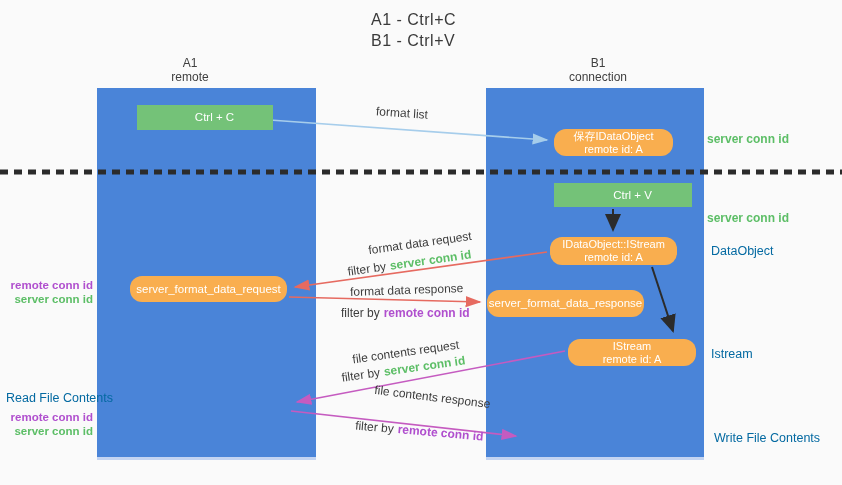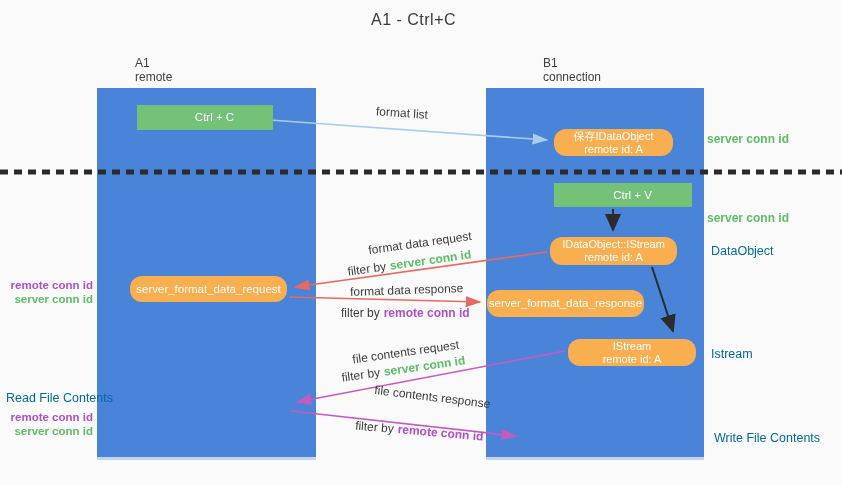--- a/index.html
+++ b/index.html
@@ -4,21 +4,21 @@
 <style>
   html,body{margin:0;padding:0;background:#fafafa;}
   .canvas{position:relative;width:842px;height:485px;background:#fafafa;
           font-family:"Liberation Sans",sans-serif;overflow:hidden;}
   .lane{position:absolute;top:88px;height:369px;background:#4a84d8;
         border-bottom:3px solid #c3d4f2;}
   .lane-left{left:97px;width:219px;}
   .lane-right{left:486px;width:218px;}
   .title{position:absolute;left:371px;top:9px;font-size:16px;line-height:21px;
          color:#3a3a3a;letter-spacing:.5px;}
-  .col-header{position:absolute;top:56px;width:110px;
+  .col-header{position:absolute;top:56px;width:110px;text-align:center;
               font-size:12px;line-height:14px;color:#3f3f3f;}
   .box{position:absolute;display:flex;flex-direction:column;align-items:center;
        justify-content:center;color:#ffffff;text-align:center;font-size:11.5px;
        line-height:13px;white-space:nowrap;}
   .orange{background:#f9ae4f;border-radius:12px;}
   .green{background:#74c278;padding-left:19px;}
   .flabel{position:absolute;font-size:12px;color:#3d3d3d;white-space:nowrap;}
   .conn-green{color:#5cbe66;font-weight:700;}
   .conn-purple{color:#b04fce;font-weight:700;}
   .side-note{position:absolute;font-size:12.5px;color:#0369a1;white-space:nowrap;}
@@ -28,20 +28,21 @@
   .filter-dark{margin-right:4px;}
   svg.arrows{position:absolute;left:0;top:0;pointer-events:none;}
 </style>
 </head>
 <body>
 
 <div class="canvas">
 
   <div class="title">
     <div>A1 - Ctrl+C</div>
+    <div>B1 - Ctrl+V</div>
   </div>
 
   <div class="col-header" style="left:135px;">
     <div>A1</div>
     <div>remote</div>
   </div>
   <div class="col-header" style="left:543px;">
     <div>B1</div>
     <div>connection</div>
   </div>

